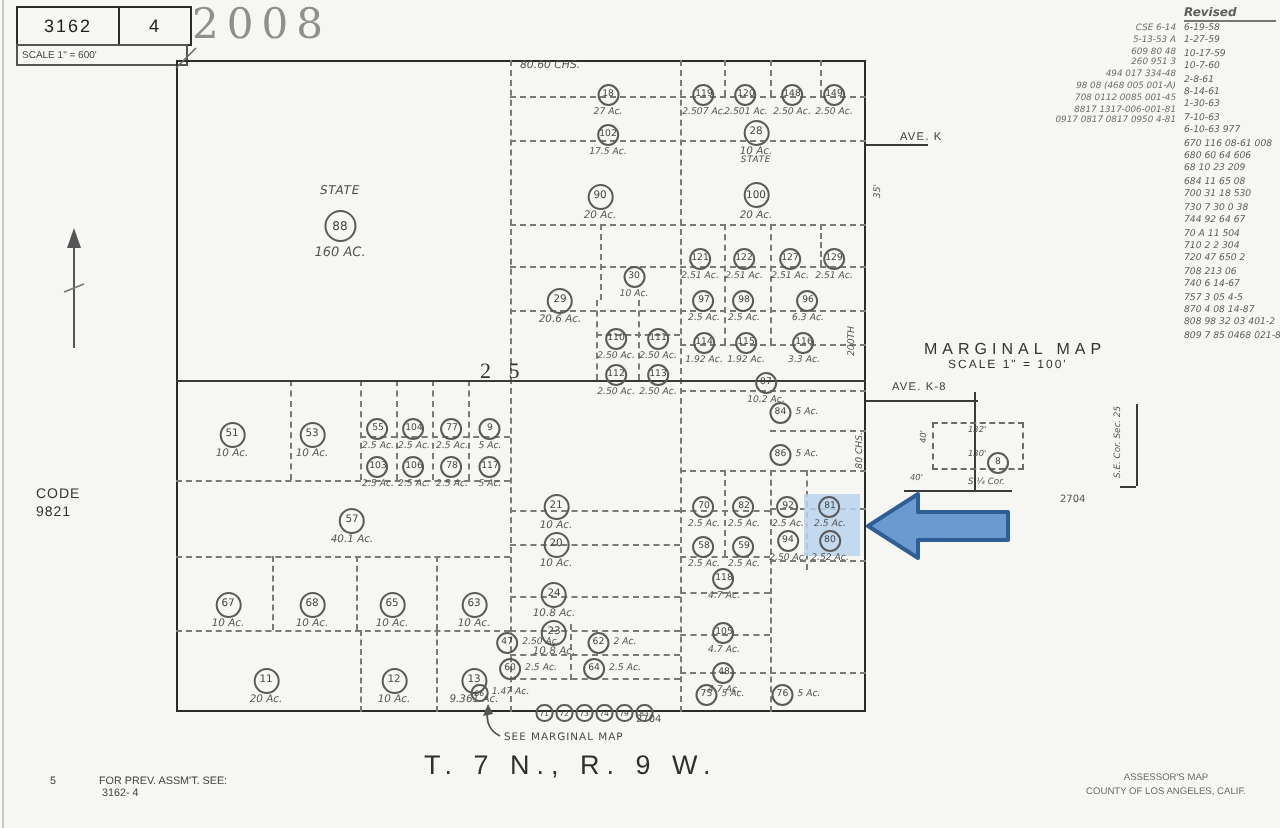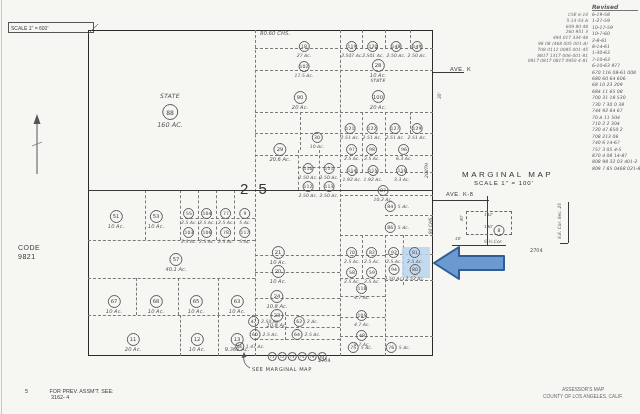--- a/index.html
+++ b/index.html
@@ -51,39 +51,44 @@
   .parcel.lg .pname{font-size:6px;}
   .parcel.md .pac{font-size:5.2px;}
   .parcel.xs .pnum{width:6.5px;height:6.5px;font-size:3.8px;}
   .parcel.inline{display:flex;align-items:center;gap:2px;transform:translateX(-50%);}
   .parcel.inline .pac{margin-top:0;}
 
   .lbl{position:absolute;font-family:"DejaVu Sans",sans-serif;font-style:italic;color:#555;white-space:nowrap;}
   .print{font-family:"Liberation Sans",sans-serif;font-style:normal;color:#3c3c3c;}
   .vert{writing-mode:vertical-rl;transform:rotate(180deg);}
 
-  .section-num{position:absolute;left:240px;top:180px;font-size:15px;letter-spacing:3px;color:#333;
-               font-family:Liberation Sans, sans-serif;}
+  .section-num{position:absolute;left:240px;top:180px;font-size:11px;letter-spacing:3px;color:#333;
+               font-family:Liberation Serif, serif;}
   .marg-title{position:absolute;left:462px;top:170px;font-size:8px;letter-spacing:2.5px;color:#333;}
   .marg-scale{position:absolute;left:474px;top:180px;font-size:6px;letter-spacing:1px;color:#333;}
   .marg-rect{position:absolute;left:466px;top:211px;width:44px;height:22px;border:1px dashed #6b6b6b;}
   .township{position:absolute;left:212px;top:375px;font-size:13.5px;letter-spacing:3.5px;color:#2f2f2f;}
   .foot-left{position:absolute;left:25px;top:388px;font-size:5.4px;color:#444;}
   .foot-left .ref{margin-left:20px;}
   .attrib{position:absolute;left:528px;top:386px;width:110px;text-align:center;font-size:4.8px;
           color:#6a6a6a;line-height:7px;}
   svg{position:absolute;overflow:visible;}
 </style>
 </head>
 <body>
 
 <div class="sheet">
   <div class="scan-edge"></div>
 
+  <div class="idbox">
+    <div class="cell c1">3162</div>
+    <div class="cell c2">4</div>
+  </div>
   <div class="scalebox">SCALE 1" = 600'</div>
+  <div class="yearstamp">2008</div>
 
   <div class="revisions">
     <div class="rev-head">Revised</div>
     <div id="rev-dates">
         <div class="rev-line">6-19-58</div>
         <div class="rev-line">1-27-59</div>
         <div class="rev-line">10-17-59</div>
         <div class="rev-line">10-7-60</div>
         <div class="rev-line">2-8-61</div>
         <div class="rev-line">8-14-61</div>
@@ -328,20 +333,21 @@
     <span class="pnum">8</span>
   </div>
   <div class="lbl" style="left:484px;top:239px;font-size:4.4px;">S ¼ Cor.</div>
   <div class="lbl" style="left:530px;top:247px;font-size:5px;font-style:normal;">2704</div>
   <div class="lbl vert" style="left:557px;top:203px;font-size:4.4px;">S.E. Cor. Sec. 25</div>
 
   <svg style="left:430px;top:244px;" width="80" height="40">
     <polygon points="4,19 29,3 29,12 74,12 74,26 29,26 29,35" fill="#6b9ad0" stroke="#2e5e95" stroke-width="2" stroke-linejoin="round"></polygon>
   </svg>
 
+  <div class="township print">T. 7 N., R. 9 W.</div>
   <div class="foot-left">
     <span>5</span>
     <span class="ref">FOR PREV. ASSM'T. SEE:</span>
     <div class="ref" style="margin-left:26px;">3162- 4</div>
   </div>
   <div class="attrib">
     <div>ASSESSOR'S MAP</div>
     <div>COUNTY OF LOS ANGELES, CALIF.</div>
   </div>
 </div>

